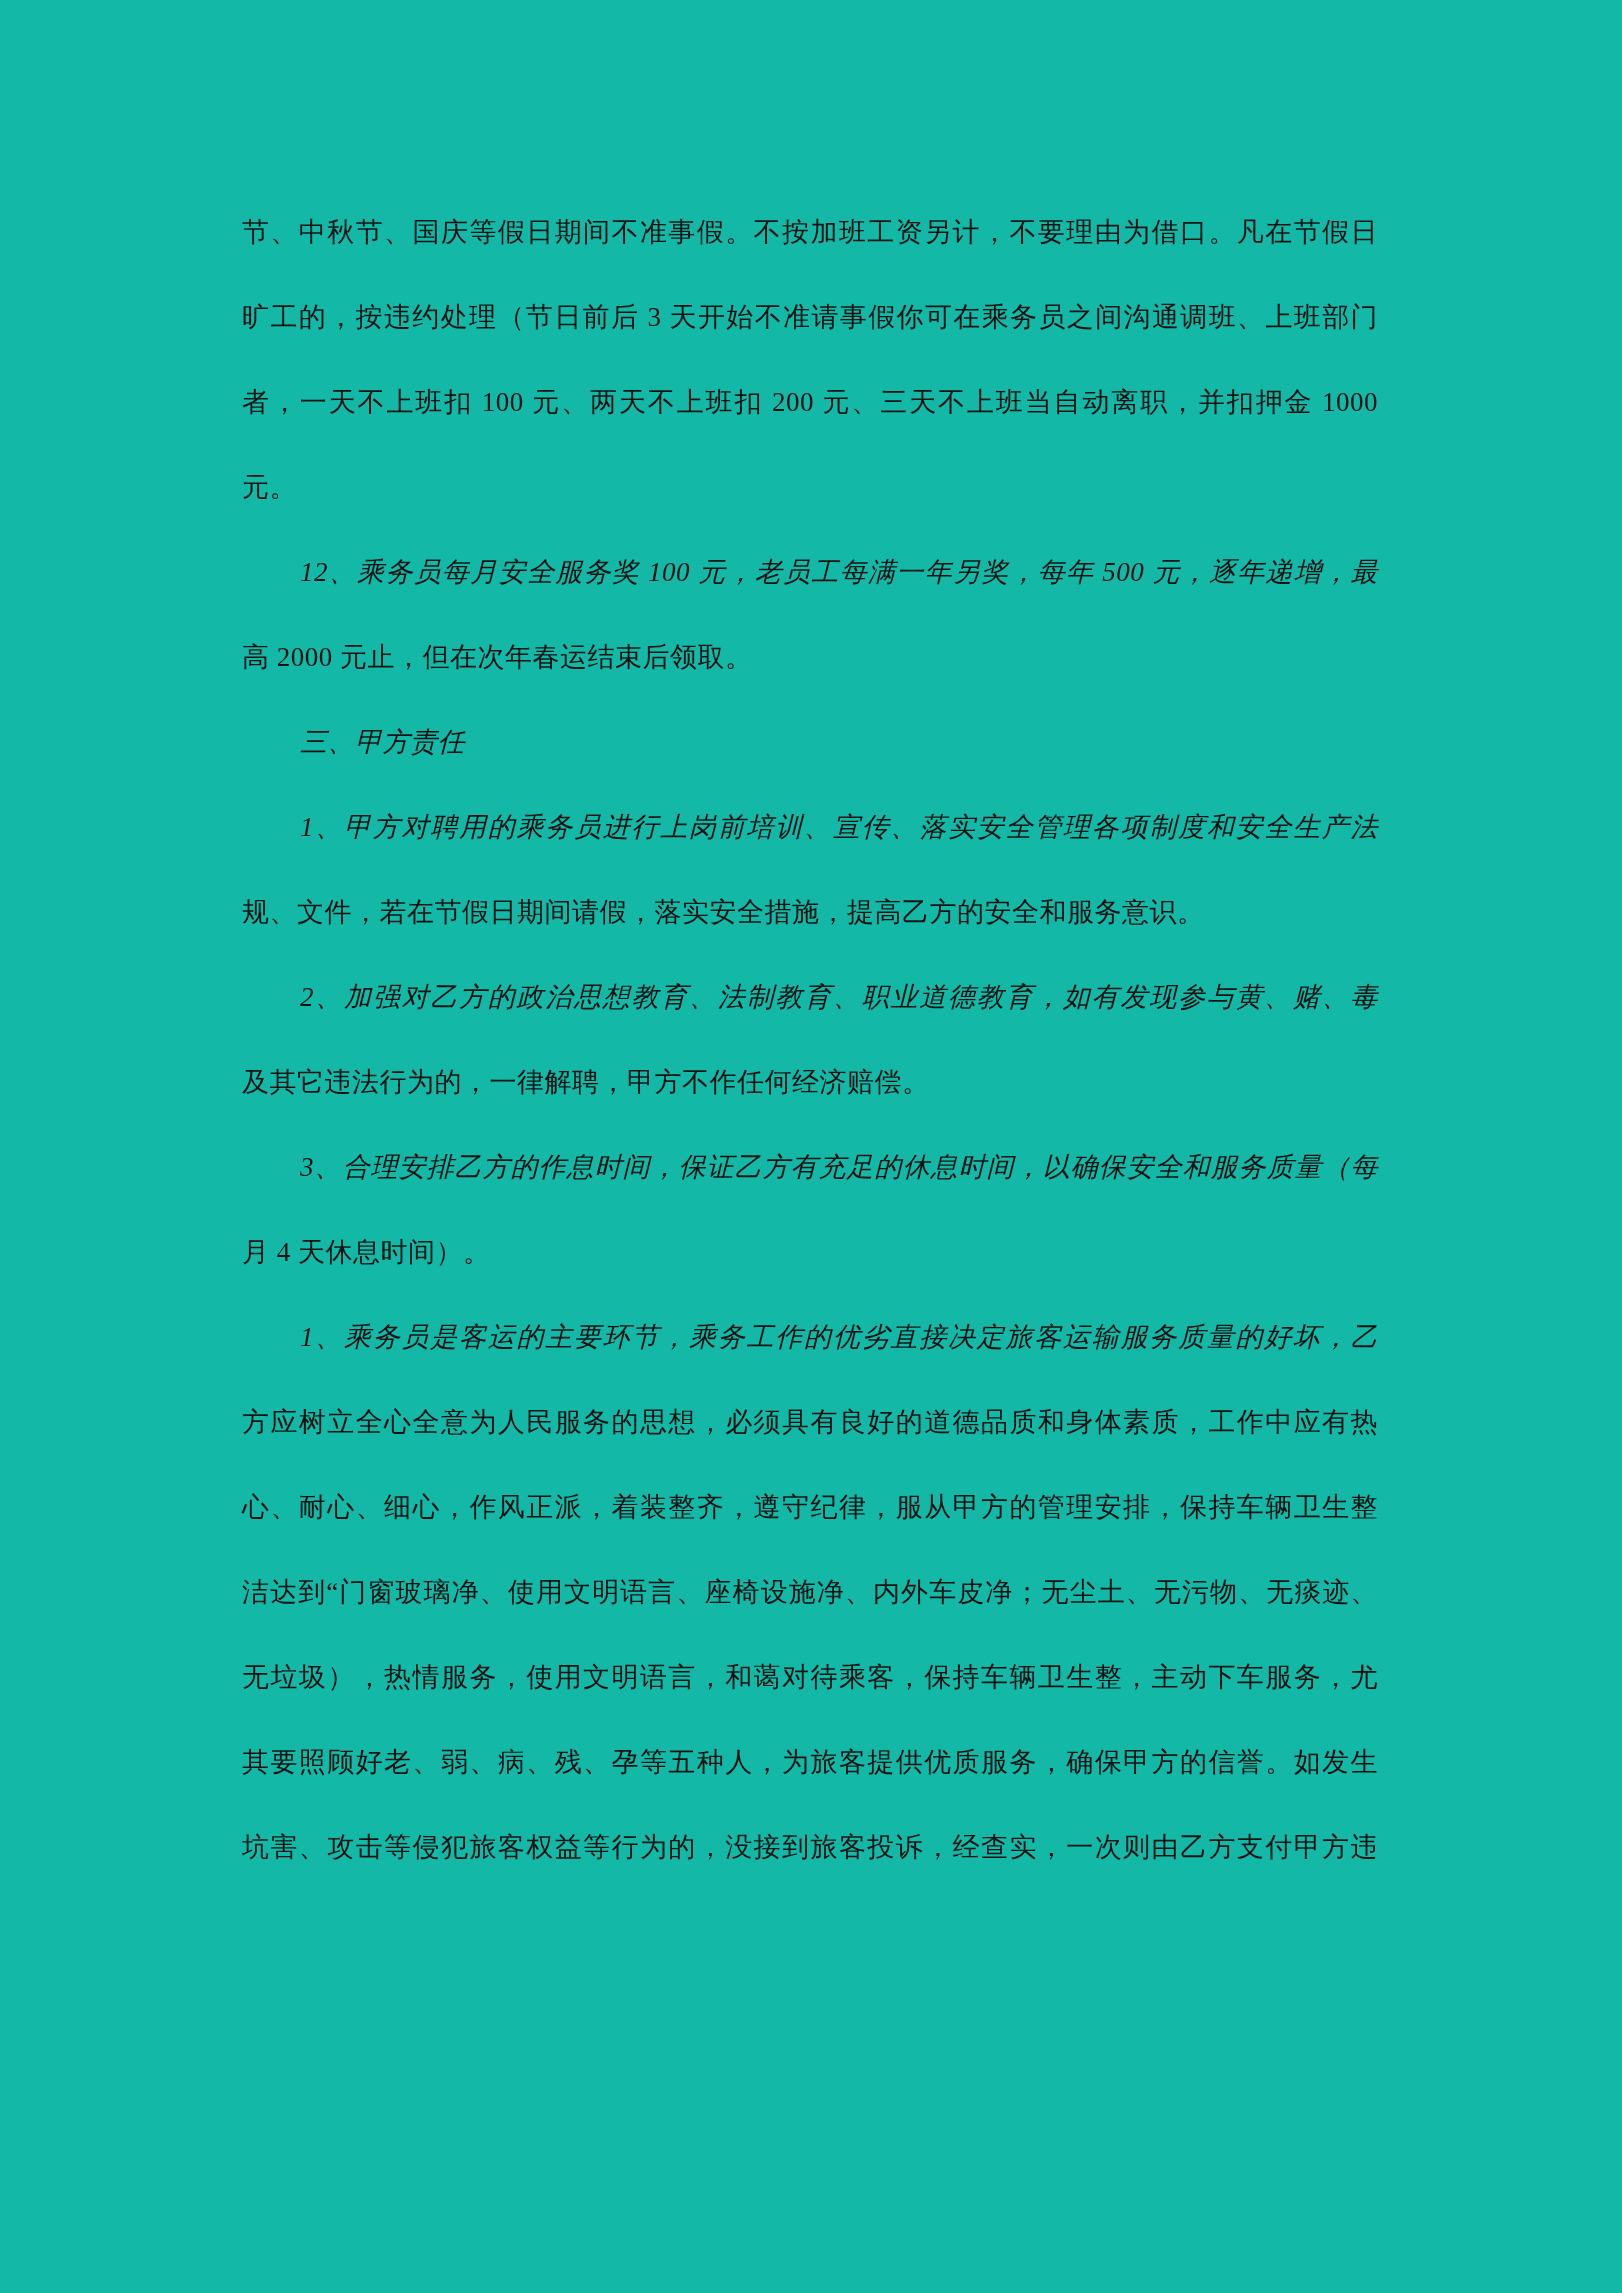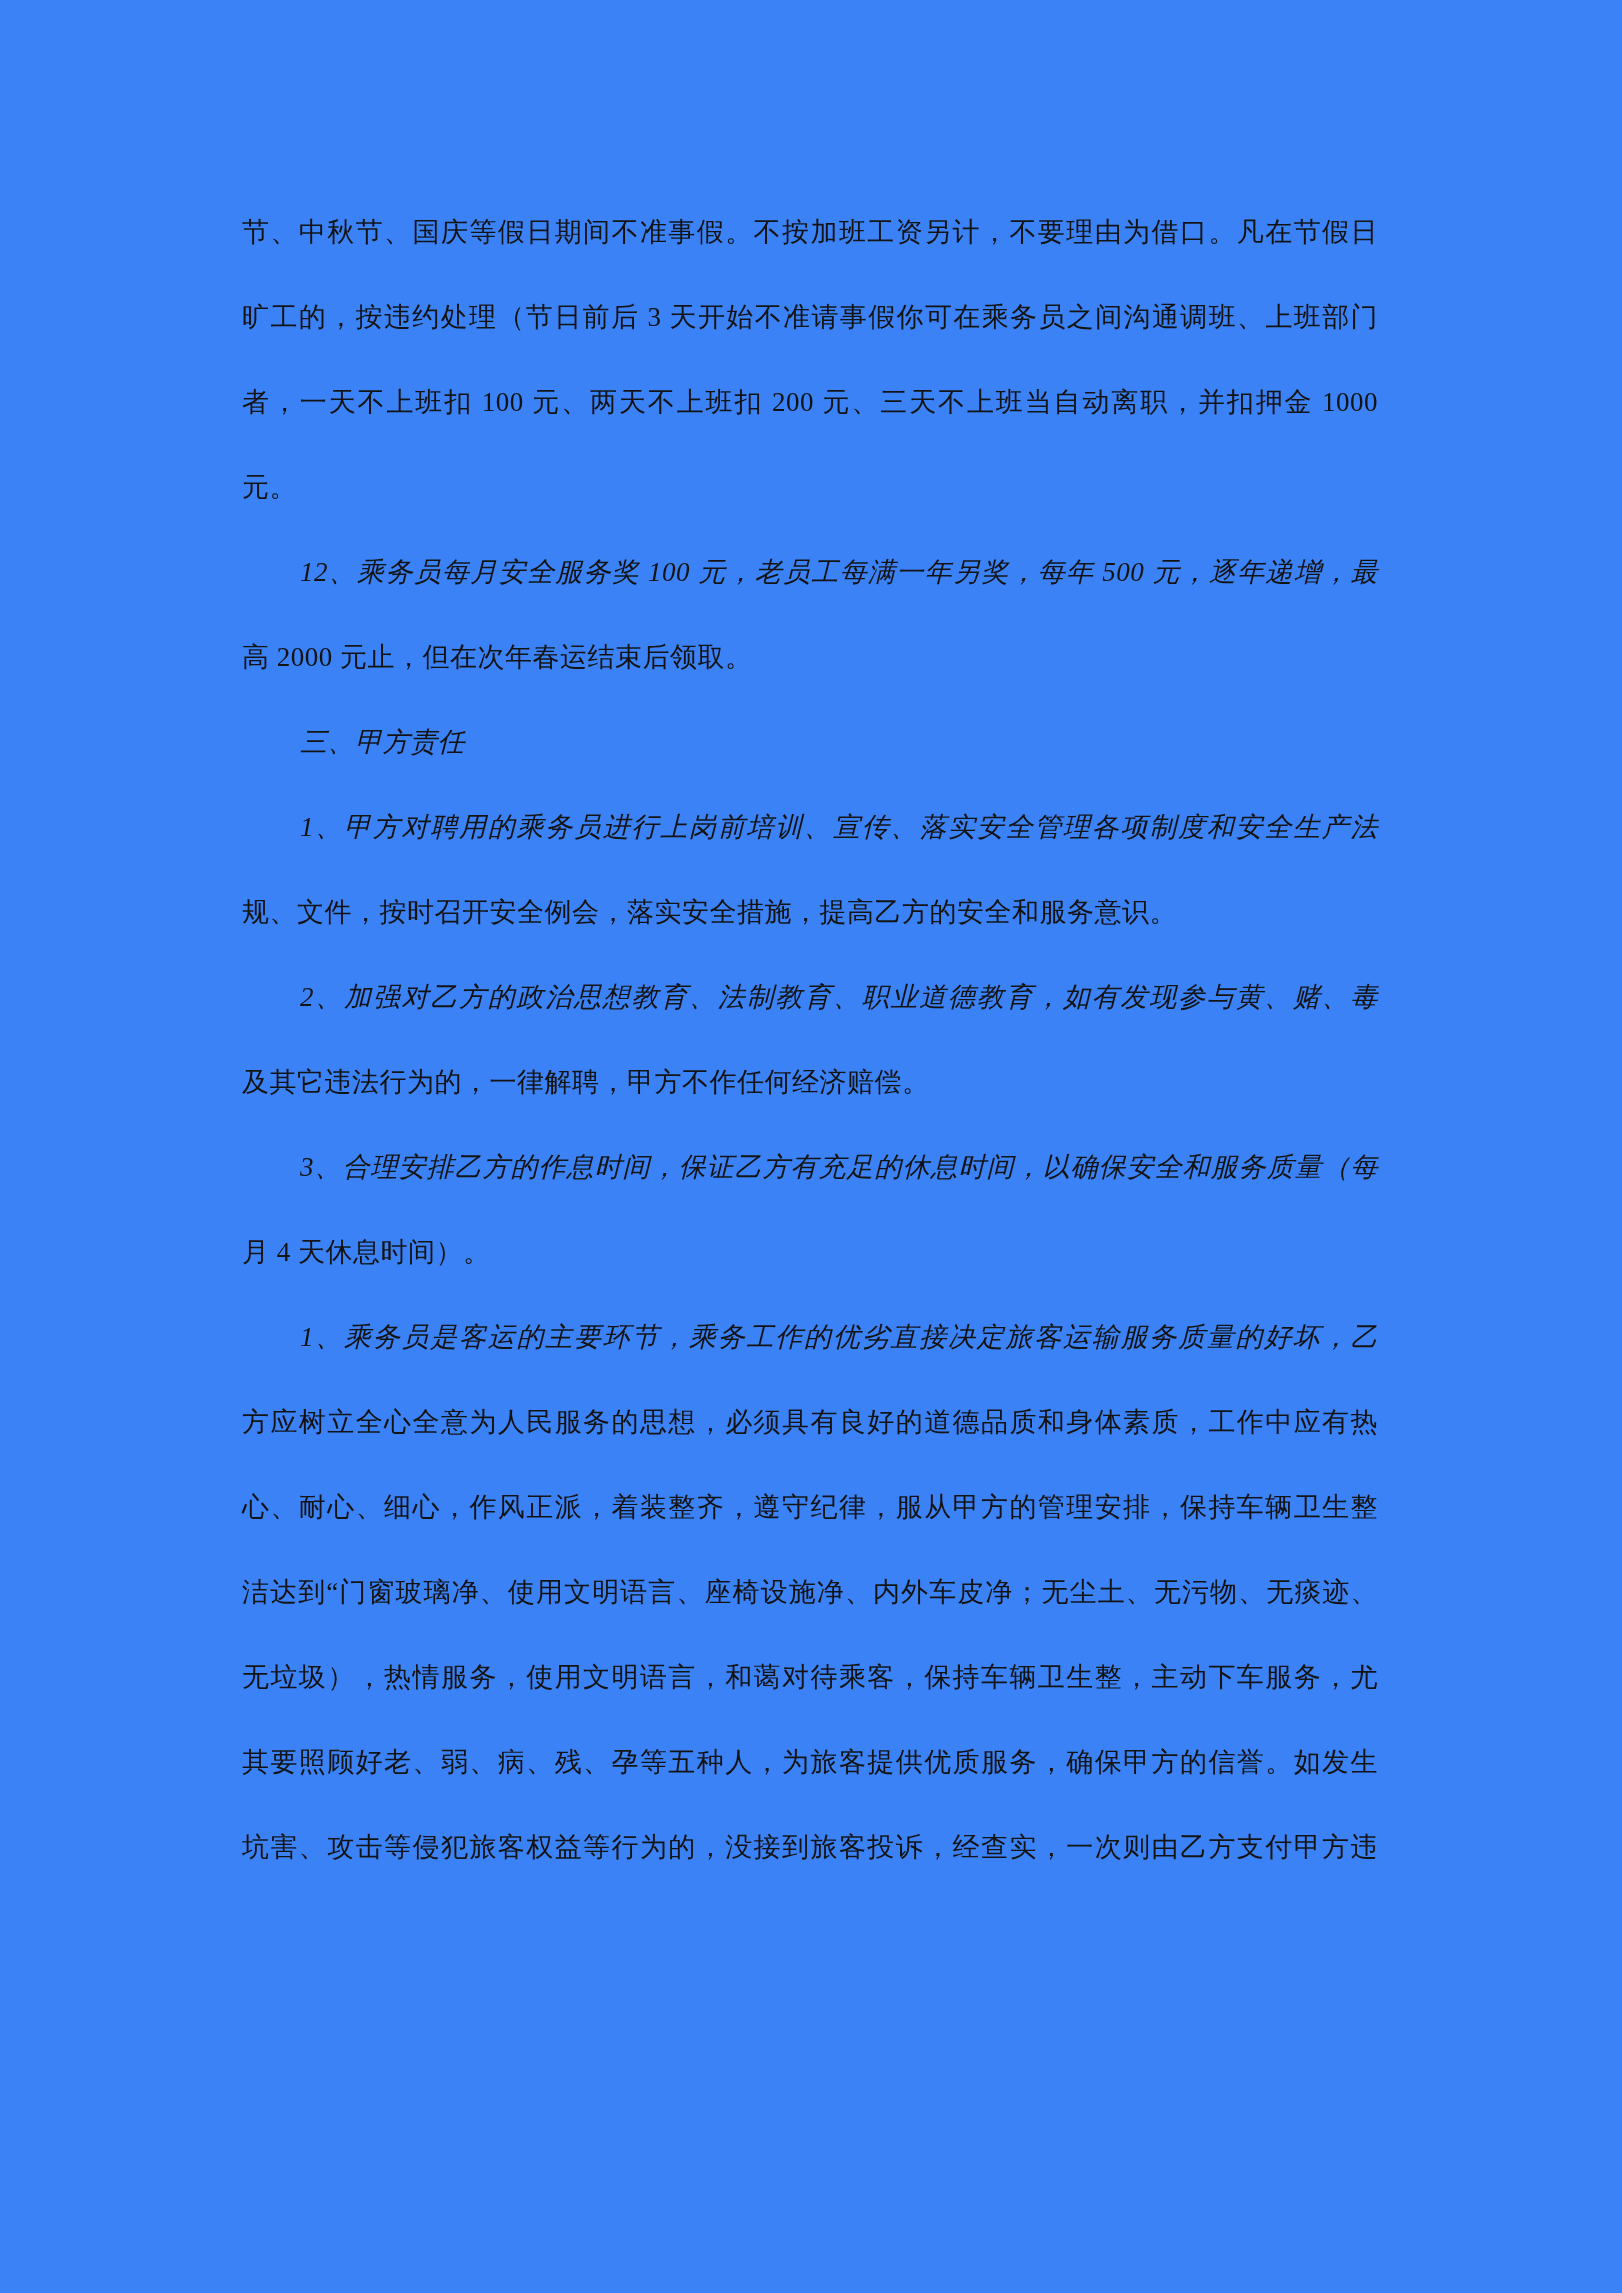--- a/index.html
+++ b/index.html
@@ -4,21 +4,21 @@
 <style>
   html, body {
     margin: 0;
     padding: 0;
     background: #ffffff;
   }
   .page {
     position: relative;
     width: 1623px;
     height: 2294px;
-    background: #3b82f6;
+    background: #14b8a6;
     overflow: hidden;
     font-family: "Liberation Serif", "DejaVu Serif", serif;
     color: #131313;
   }
   .textblock {
     position: absolute;
     left: 242px;
     top: 190px;
     width: 1136px;
   }
@@ -46,21 +46,21 @@
 <div class="page">
   <div class="textblock">
     <div class="line">节、中秋节、国庆等假日期间不准事假。不按加班工资另计，不要理由为借口。凡在节假日</div>
     <div class="line">旷工的，按违约处理（节日前后 3 天开始不准请事假你可在乘务员之间沟通调班、上班部门</div>
     <div class="line">者，一天不上班扣 100 元、两天不上班扣 200 元、三天不上班当自动离职，并扣押金 1000</div>
     <div class="line end">元。</div>
     <div class="line indent">12、乘务员每月安全服务奖 100 元，老员工每满一年另奖，每年 500 元，逐年递增，最</div>
     <div class="line end">高 2000 元止，但在次年春运结束后领取。</div>
     <div class="line indent end">三、甲方责任</div>
     <div class="line indent">1、甲方对聘用的乘务员进行上岗前培训、宣传、落实安全管理各项制度和安全生产法</div>
-    <div class="line end">规、文件，按时召开安全例会，落实安全措施，提高乙方的安全和服务意识。</div>
+    <div class="line end">规、文件，若在节假日期间请假，落实安全措施，提高乙方的安全和服务意识。</div>
     <div class="line indent">2、加强对乙方的政治思想教育、法制教育、职业道德教育，如有发现参与黄、赌、毒</div>
     <div class="line end">及其它违法行为的，一律解聘，甲方不作任何经济赔偿。</div>
     <div class="line indent">3、合理安排乙方的作息时间，保证乙方有充足的休息时间，以确保安全和服务质量（每</div>
     <div class="line end">月 4 天休息时间）。</div>
     <div class="line indent">1、乘务员是客运的主要环节，乘务工作的优劣直接决定旅客运输服务质量的好坏，乙</div>
     <div class="line">方应树立全心全意为人民服务的思想，必须具有良好的道德品质和身体素质，工作中应有热</div>
     <div class="line">心、耐心、细心，作风正派，着装整齐，遵守纪律，服从甲方的管理安排，保持车辆卫生整</div>
     <div class="line">洁达到“门窗玻璃净、使用文明语言、座椅设施净、内外车皮净；无尘土、无污物、无痰迹、</div>
     <div class="line">无垃圾），热情服务，使用文明语言，和蔼对待乘客，保持车辆卫生整，主动下车服务，尤</div>
     <div class="line">其要照顾好老、弱、病、残、孕等五种人，为旅客提供优质服务，确保甲方的信誉。如发生</div>

